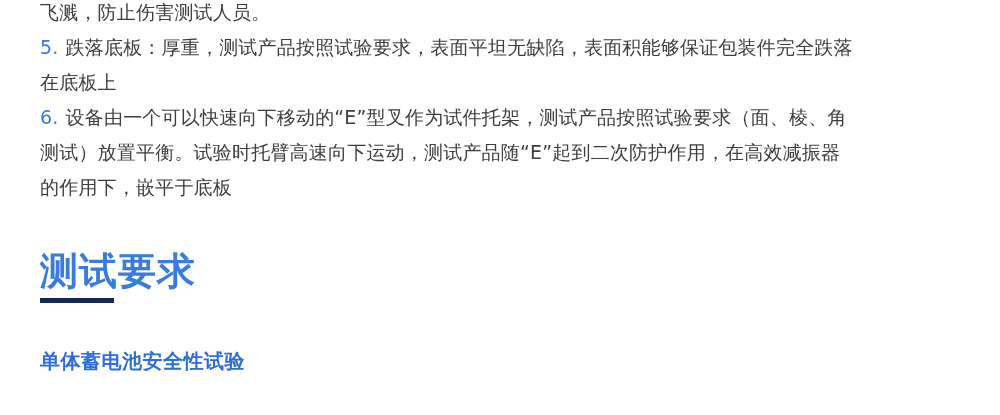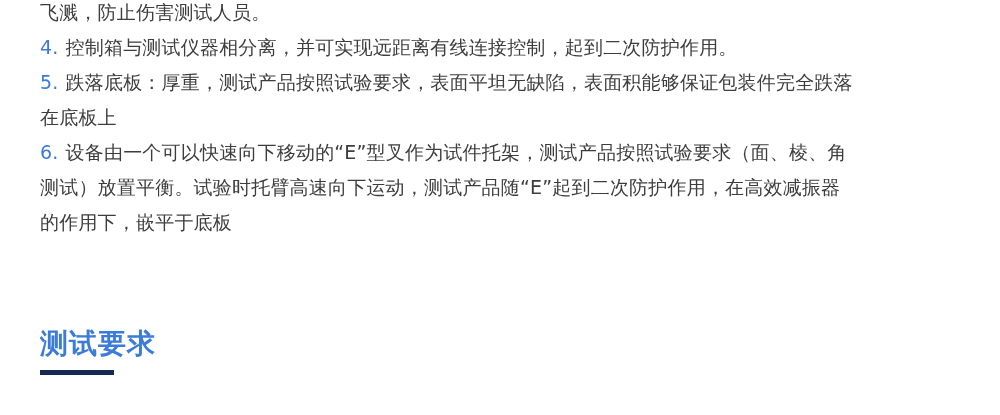--- a/index.html
+++ b/index.html
@@ -30,22 +30,22 @@
     letter-spacing: 0.2px;
   }
 
   .list-num {
     color: var(--accent-blue, #3b7ad8);
     margin-right: 7px;
   }
 
   
   .section-title {
-    margin-top: 87px;
-    font-size: 28px;
+    margin-top: 50px;
+    font-size: 38px;
     line-height: 33px;
     font-weight: 700;
     color: var(--heading-blue, #3b7bd9);
     letter-spacing: 1px;
   }
 
   .title-underline {
     width: 74px;
     height: 5px;
     margin-top: 10px;
@@ -71,32 +71,30 @@
   }
 </style>
 </head>
 <body>
 
 <div class="page">
 
   <div class="body-block">
     <p class="body-line">飞溅，防止伤害测试人员。</p>
 
-    <p class="body-line">
-      <span class="list-num">4.</span><span>控制箱与测试仪器相分离，并可实现远距离有线连接控制，起到二次防护作用。</span>
-    </p>
 
     <p class="body-line">
       <span class="list-num">5.</span><span>跌落底板：厚重，测试产品按照试验要求，表面平坦无缺陷，表面积能够保证包装件完全跌落在底板上</span>
     </p>
 
     <p class="body-line">
       <span class="list-num">6.</span><span>设备由一个可以快速向下移动的“E”型叉作为试件托架，测试产品按照试验要求（面、棱、角测试）放置平衡。试验时托臂高速向下运动，测试产品随“E”起到二次防护作用，在高效减振器的作用下，嵌平于底板</span>
     </p>
   </div>
 
   <h2 class="section-title">测试要求</h2>
 
   <div class="title-underline"></div>
 
+  <h3 class="sub-title">单体蓄电池安全性试验</h3>
 
 
 </div>
 
 </body></html>

